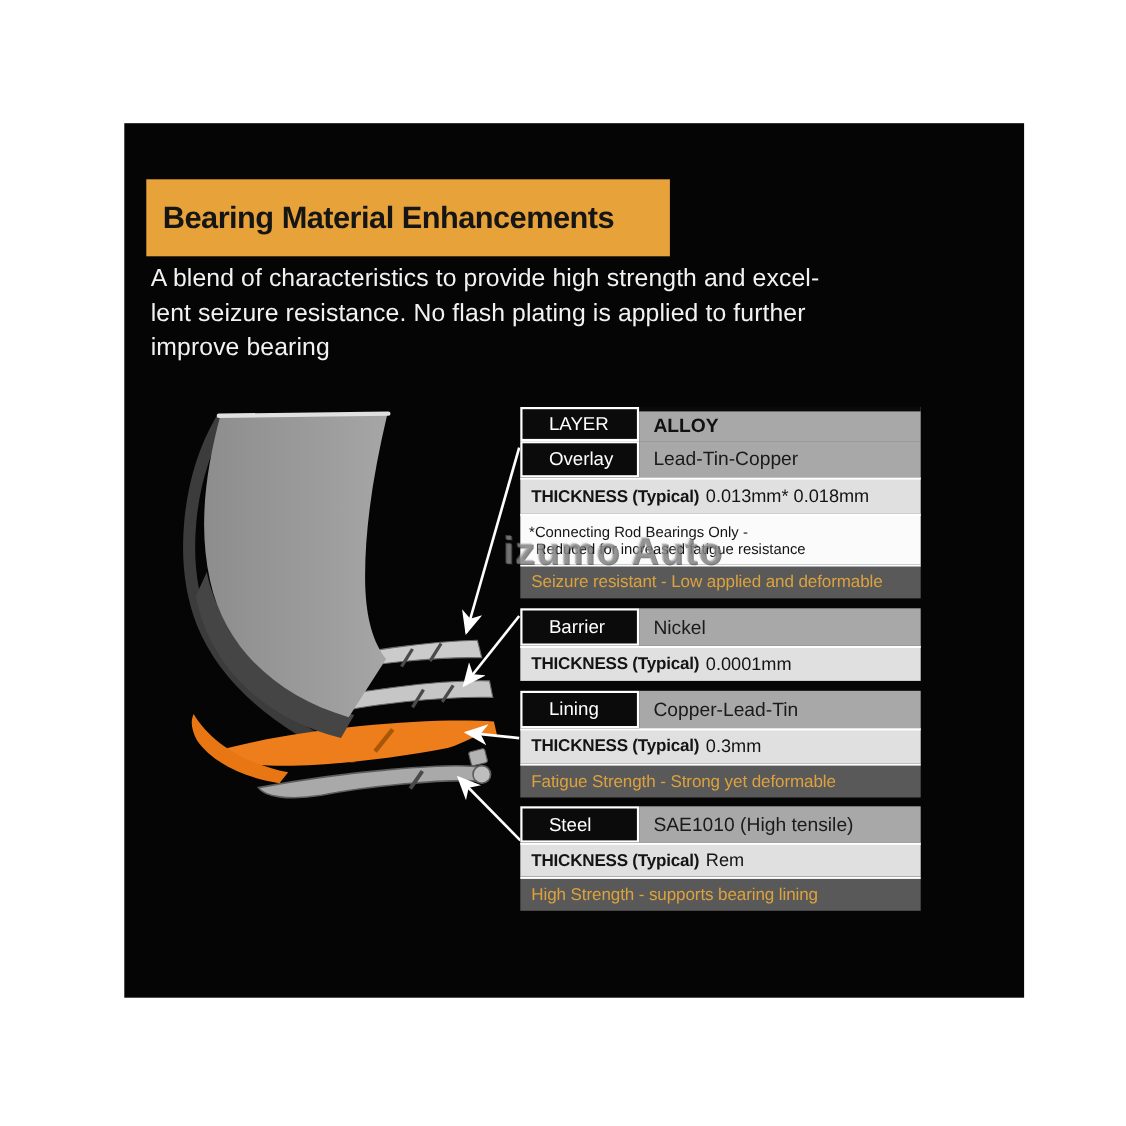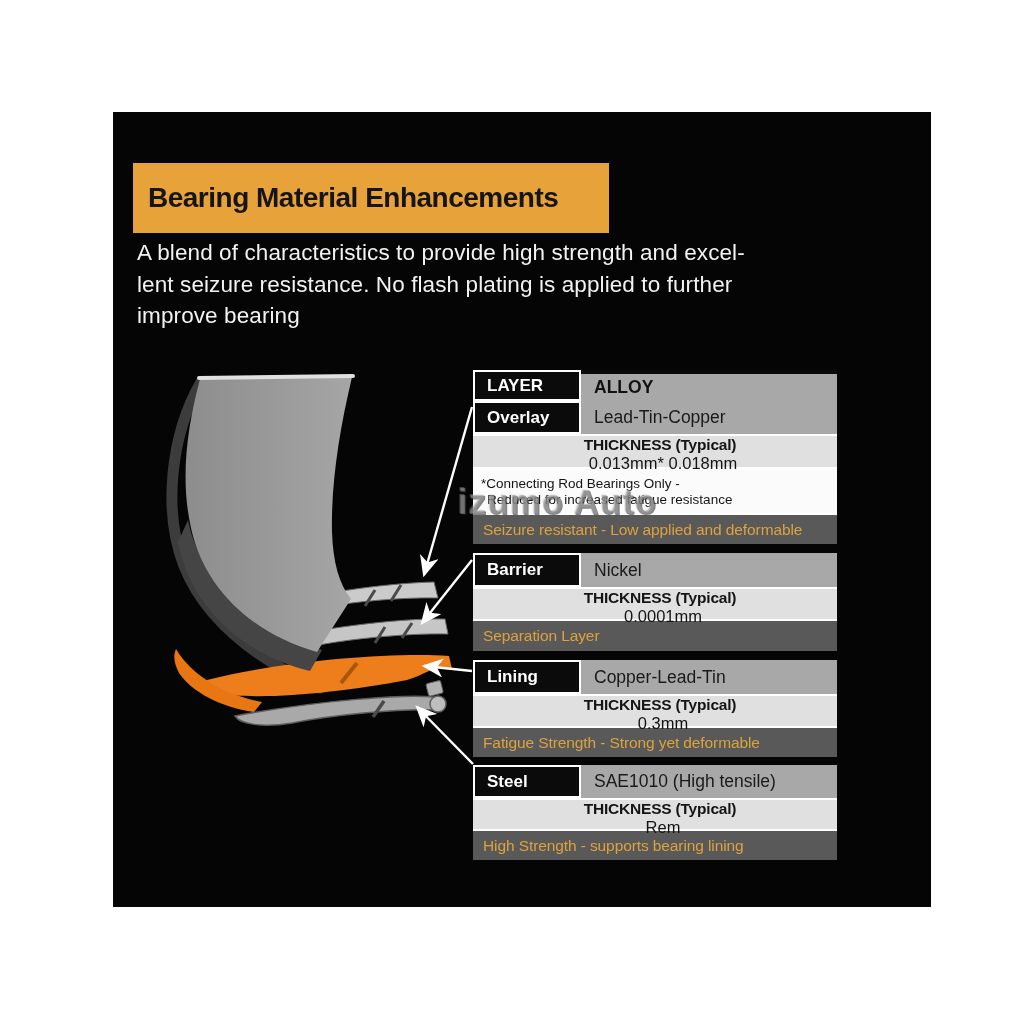--- a/index.html
+++ b/index.html
@@ -34,32 +34,32 @@
   #layer-table{
     position:absolute;left:473px;top:370px;width:364px;z-index:3;
   }
   .tsection{margin:0;}
   .sec-gap-9{margin-bottom:9px;}
   .sec-gap-8{margin-bottom:8px;}
   .trow{display:flex;box-sizing:border-box;}
   .sep{border-top:2px solid #ffffff;}
   .lcell{
     width:108px;box-sizing:border-box;background:#0B0B0B;color:#ffffff;
-    font-weight:bold;font-size:17px;display:flex;align-items:center;
-    padding-left:12px;border:2px solid #ffffff;
+    font-weight:normal;font-size:17px;display:flex;align-items:center;
+    padding-left:24px;border:2px solid #ffffff;
   }
   .rcell{
     flex:1;box-sizing:border-box;background:#A8A8A8;color:#1A1A1A;
     font-size:17.5px;display:flex;align-items:center;padding-left:13px;
   }
   .rcell.hdr{font-weight:bold;color:#111;border-top:4px solid #0a0a0a;}
   .h31{height:31px;} .h33{height:33px;} .h34{height:34px;} .h32{height:32px;} .h46{height:46px;}
   .thick-row{
     box-sizing:border-box;background:#E0E0E0;display:flex;align-items:center;
-    padding-left:10px;color:#141414;flex-direction:column;
+    padding-left:10px;color:#141414;
   }
   .thick-row .tlabel{font-weight:bold;font-size:15.5px;letter-spacing:-0.2px;}
   .thick-row .tvalue{font-size:16.5px;margin-left:6px;}
   .note-row{
     box-sizing:border-box;background:#FBFBFB;color:#141414;
     font-size:13.5px;line-height:15.5px;padding-top:7px;
   }
   .note-row .note-l1{padding-left:8px;white-space:nowrap;}
   .note-row .note-l2{padding-left:14px;white-space:nowrap;}
   .benefit-row{
@@ -170,21 +170,20 @@
 
     <div class="tsection sec-gap-9">
       <div class="trow h34">
         <div class="lcell">Barrier</div>
         <div class="rcell">Nickel</div>
       </div>
       <div class="thick-row sep h32">
         <span class="tlabel">THICKNESS (Typical)</span>
         <span class="tvalue">0.0001mm</span>
       </div>
-      <div class="benefit-row sep h32">Separation Layer</div>
     </div>
 
     <div class="tsection sec-gap-8">
       <div class="trow h34">
         <div class="lcell">Lining</div>
         <div class="rcell">Copper-Lead-Tin</div>
       </div>
       <div class="thick-row sep h32">
         <span class="tlabel">THICKNESS (Typical)</span>
         <span class="tvalue">0.3mm</span>

